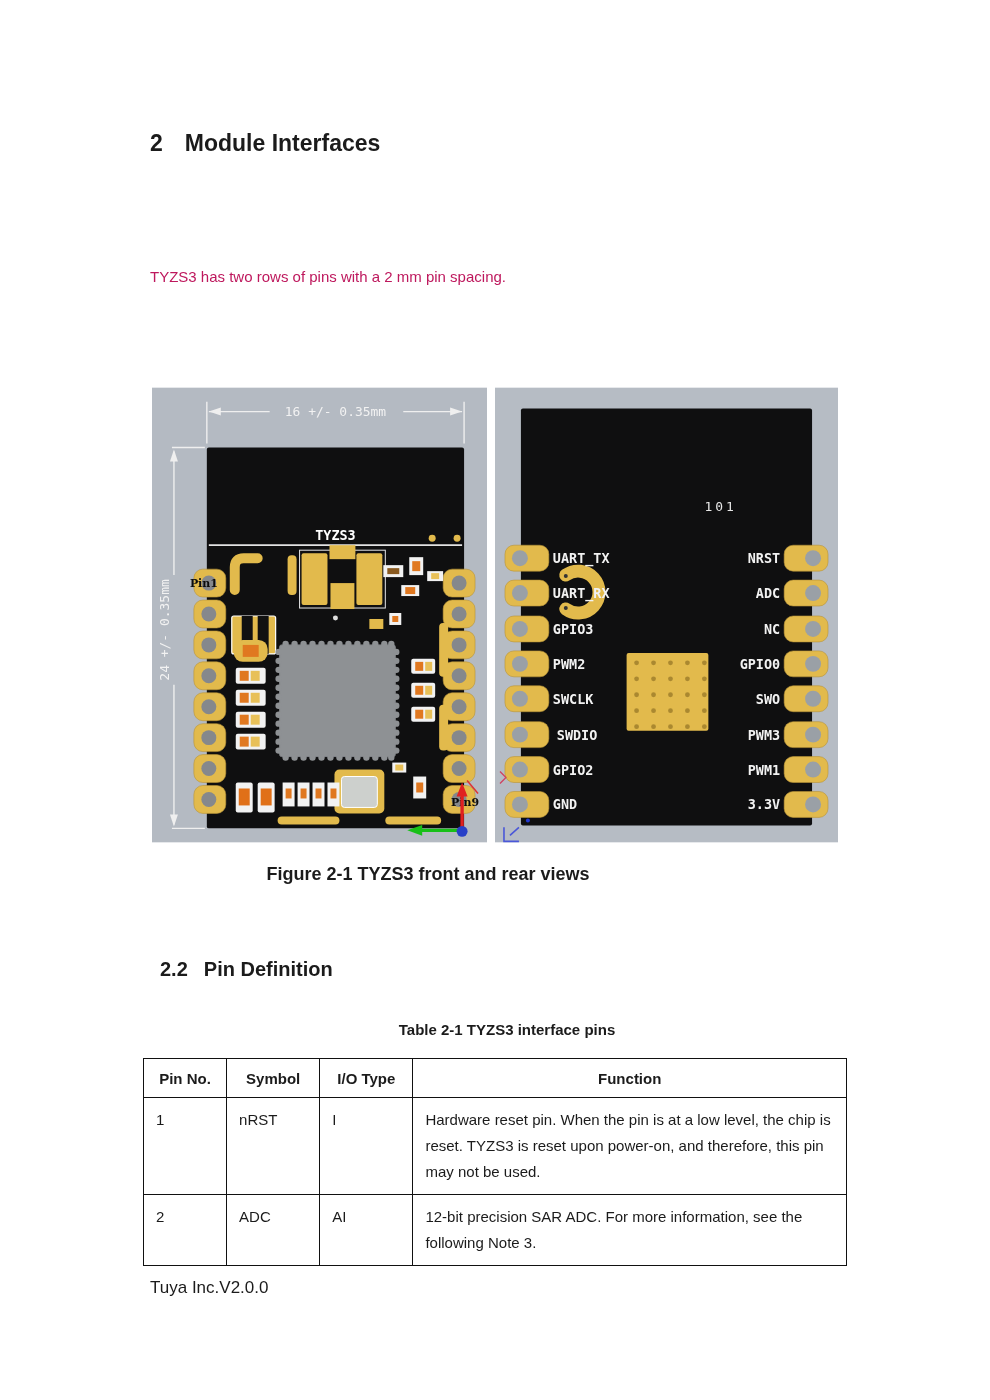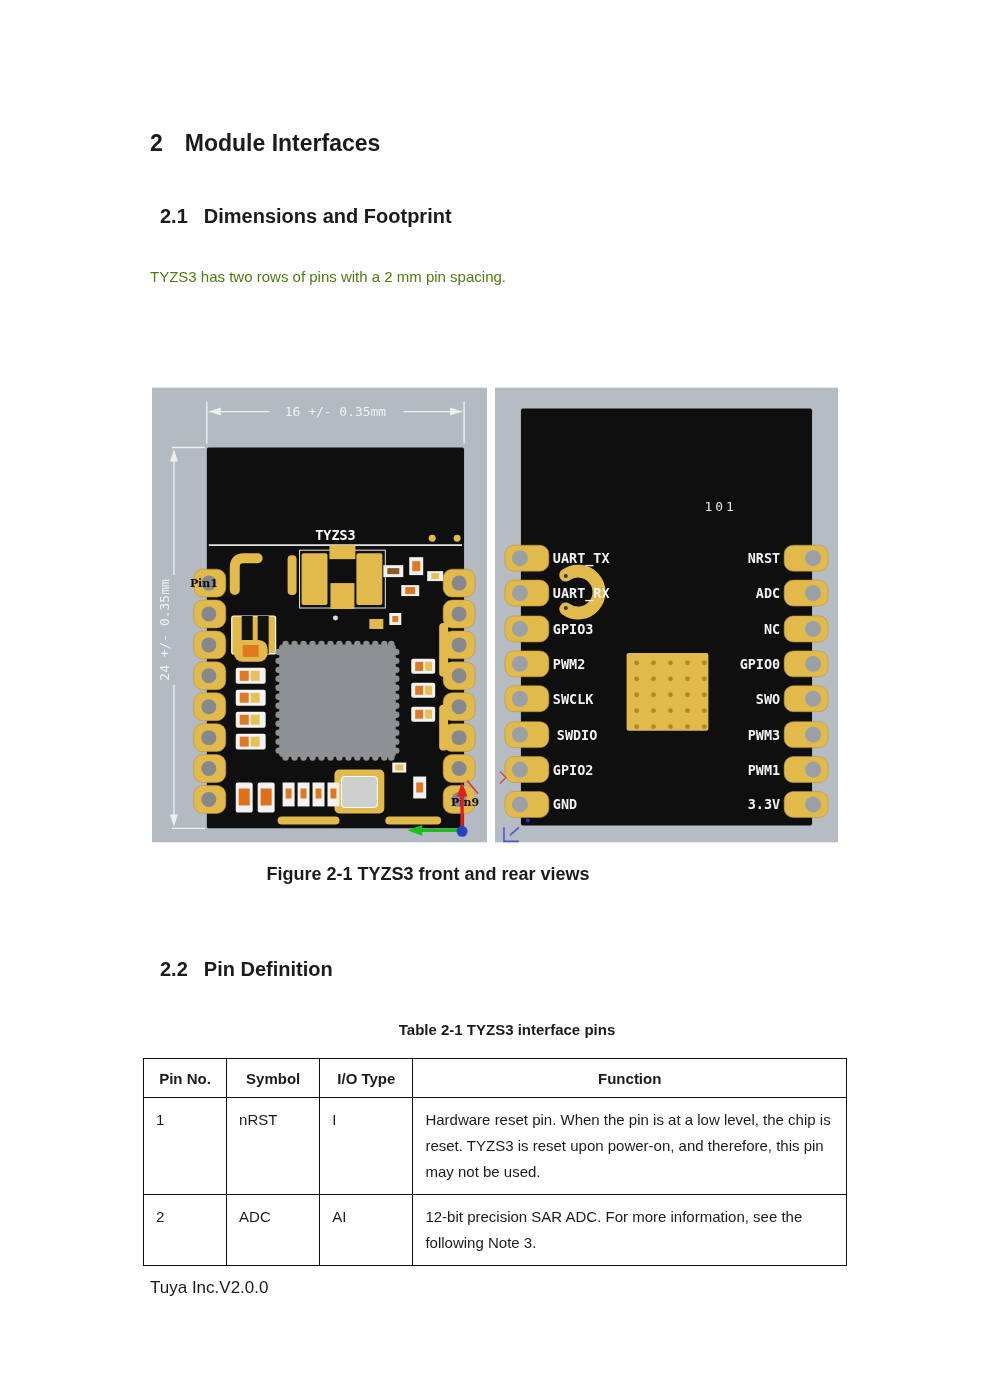--- a/index.html
+++ b/index.html
@@ -2,21 +2,21 @@
 <html><head>
 <meta charset="utf-8">
 <style>
   html,body{margin:0;padding:0;background:#fff;}
   .page{position:relative;width:990px;height:1400px;background:#ffffff;overflow:hidden;
         font-family:"Liberation Sans",sans-serif;color:#1b1b1b;}
   .h1{position:absolute;left:150px;top:130px;font-size:23px;font-weight:bold;display:flex;gap:22px;margin:0;}
   .h2{position:absolute;font-size:20px;font-weight:bold;display:flex;gap:16px;margin:0;}
   .h21{left:160px;top:205px;}
   .h22{left:160px;top:958px;}
-  .para{position:absolute;left:150px;font-size:15px;margin:0;color:#4d7c0f;}
+  .para{position:absolute;left:150px;font-size:15px;margin:0;color:#be185d;}
   .p1{top:268px;} .p2{top:306px;} .p3{top:346px;}
   .figure{position:absolute;left:152px;top:387px;width:686px;height:456px;display:flex;gap:8px;}
   .fig-caption{position:absolute;left:0;top:864px;width:856px;text-align:center;font-size:18px;font-weight:bold;}
   .tbl-caption{position:absolute;left:12px;top:1021px;width:990px;text-align:center;font-size:15px;font-weight:bold;}
   table.pins{position:absolute;left:143px;top:1058px;width:704px;border-collapse:collapse;font-size:15px;table-layout:fixed;}
   table.pins th,table.pins td{border:1.5px solid #111;}
   table.pins th{height:38px;text-align:center;font-weight:bold;padding:0 4px;}
   table.pins td{vertical-align:top;padding:9px 12px;line-height:26px;}
   .col-pin{width:82px;} .col-sym{width:92px;} .col-io{width:92px;} .col-fn{width:428px;}
   .footer{position:absolute;left:150px;top:1278px;width:690px;display:flex;font-size:17px;color:#1b1b1b;}
@@ -31,24 +31,20 @@
 </head>
 <body>
 
 <div class="page">
 
   <h1 class="h1">
     <span>2</span>
     <span>Module Interfaces</span>
   </h1>
 
-  <h2 class="h2 h21">
-    <span>2.1</span>
-    <span>Dimensions and Footprint</span>
-  </h2>
 
   <p class="para p1">TYZS3 has two rows of pins with a 2 mm pin spacing.</p>
 
   <div class="figure">
 
     <svg width="336" height="456" viewBox="0 0 336 456">
       <rect x="0" y="0" width="336" height="456" fill="#b4bac2"></rect>
 
       <rect x="55" y="60" width="258" height="382" rx="2" fill="#0f0f10"></rect>
 

